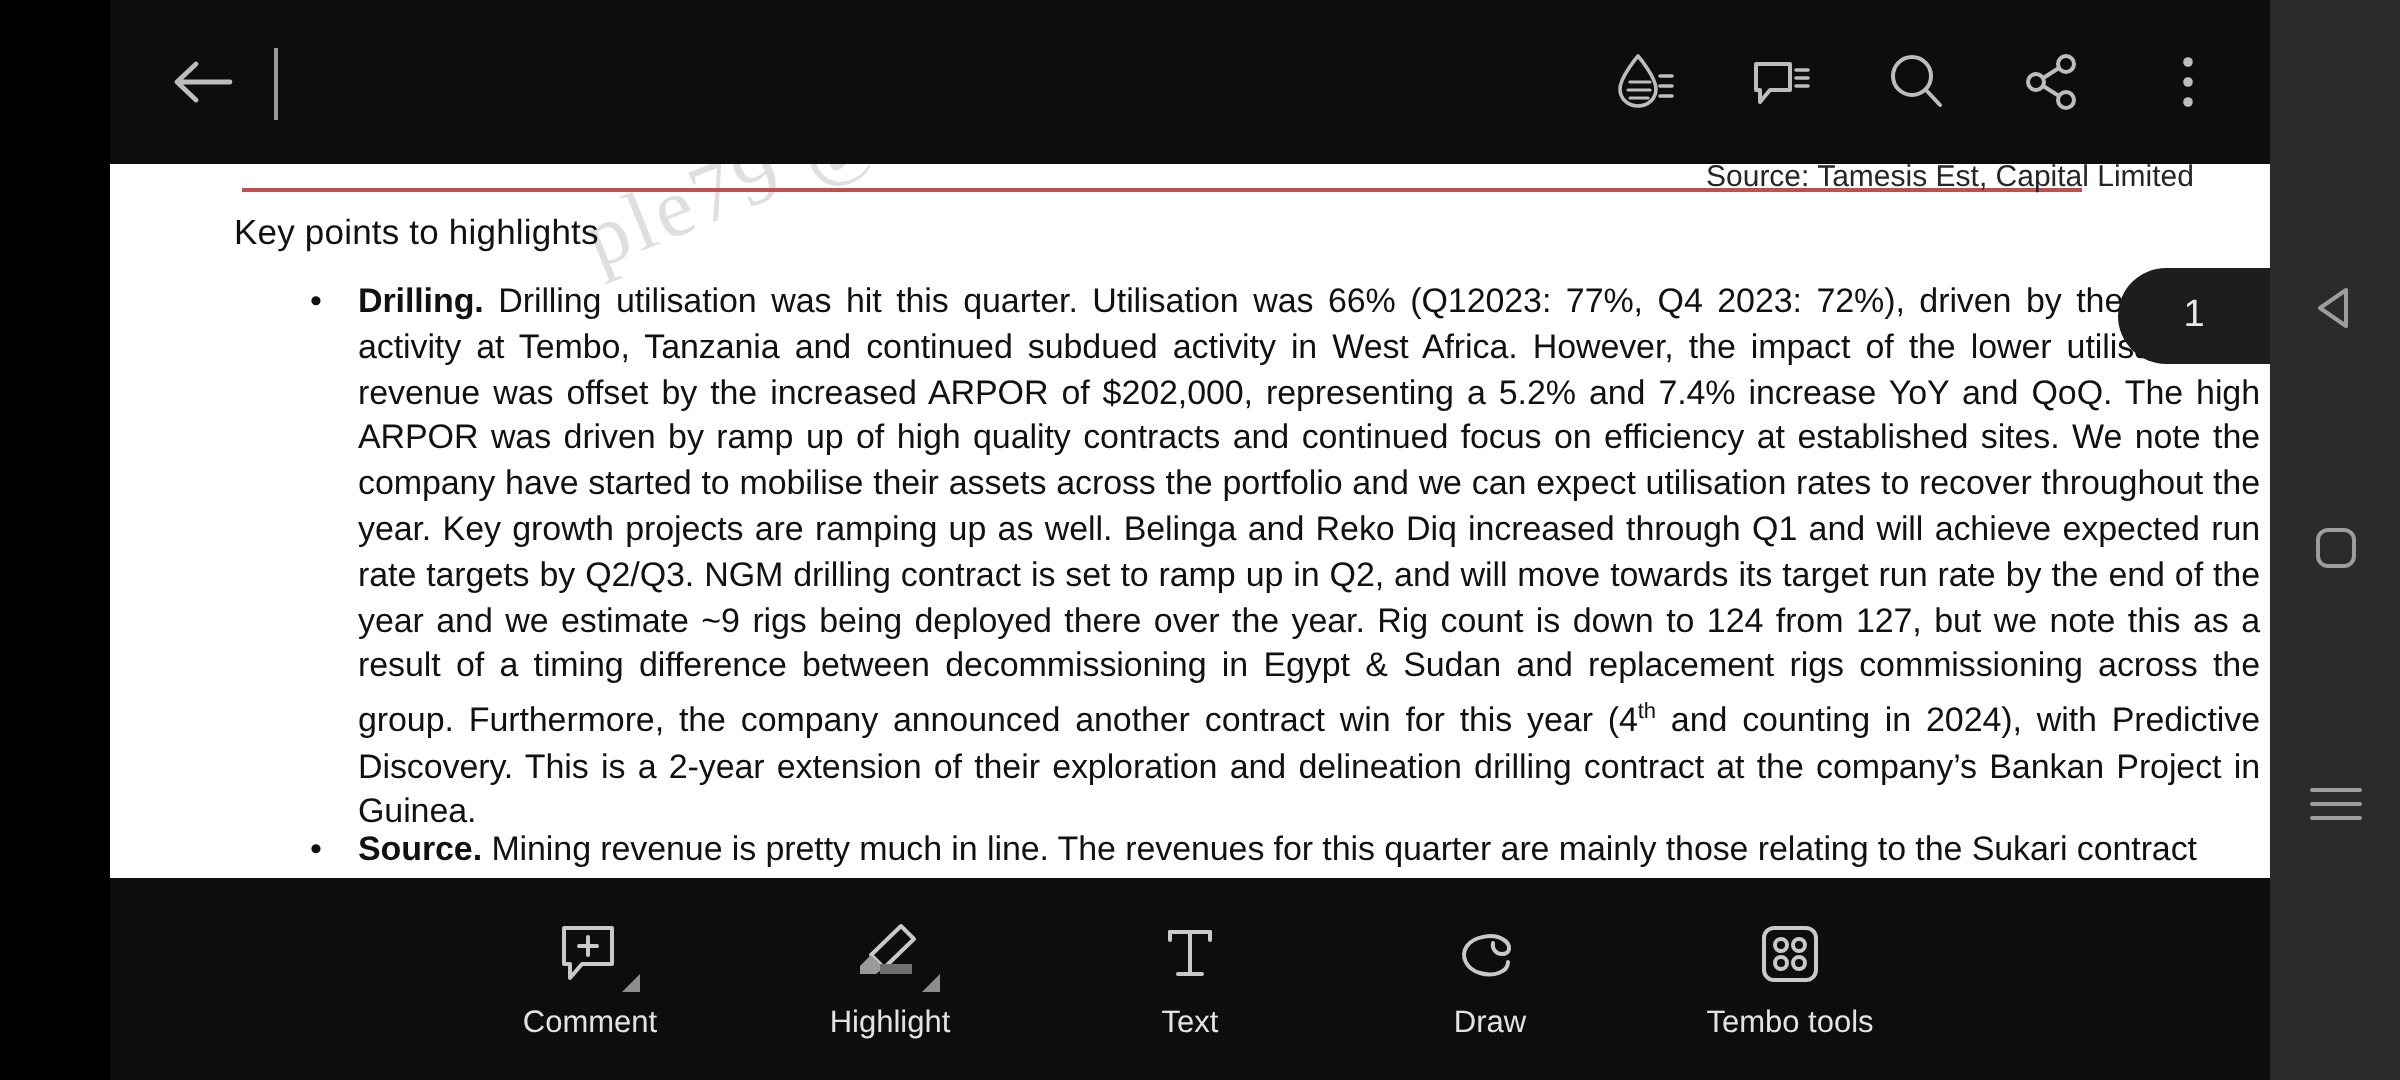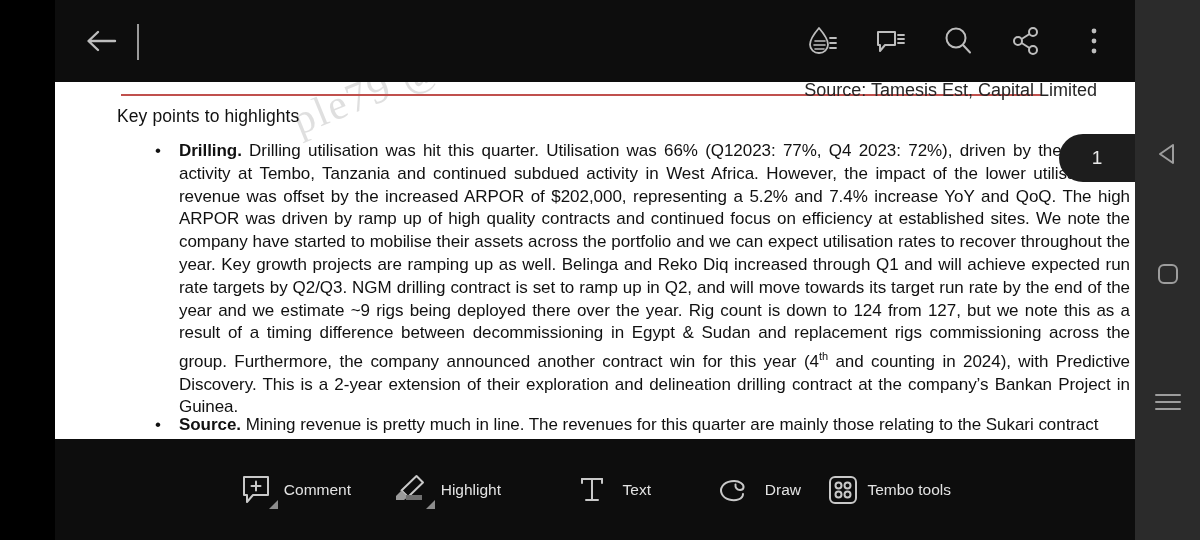--- a/index.html
+++ b/index.html
@@ -89,21 +89,21 @@
     transform: rotate(-22deg);
     transform-origin: left top;
     white-space: nowrap;
     letter-spacing: 2px;
     pointer-events: none;
     user-select: none;
   }
   .source-line {
     position: absolute;
     right: 38px; top: -2px;
-    font-size: 18px;
+    font-size: 15px;
     color: #262626;
     font-family: "Liberation Sans", sans-serif;
     white-space: nowrap;
   }
   .hrule {
     position: absolute;
     left: 66px; top: 12px;
     width: 920px; height: 2px;
     background: #C0504D;
   }
@@ -175,21 +175,21 @@
     left: 0; top: 0;
     width: 1080px; height: 101px;
     display: flex;
     align-items: center;
     justify-content: center;
     gap: 38px;
   }
   .tool {
     width: 112px;
     display: flex;
-    flex-direction: row;
+    flex-direction: column;
     align-items: center;
     gap: 8px;
     cursor: pointer;
     justify-content: flex-end;
   }
   .tool-ico {
     position: relative;
     height: 36px;
     width: 46px;
     display: flex;

